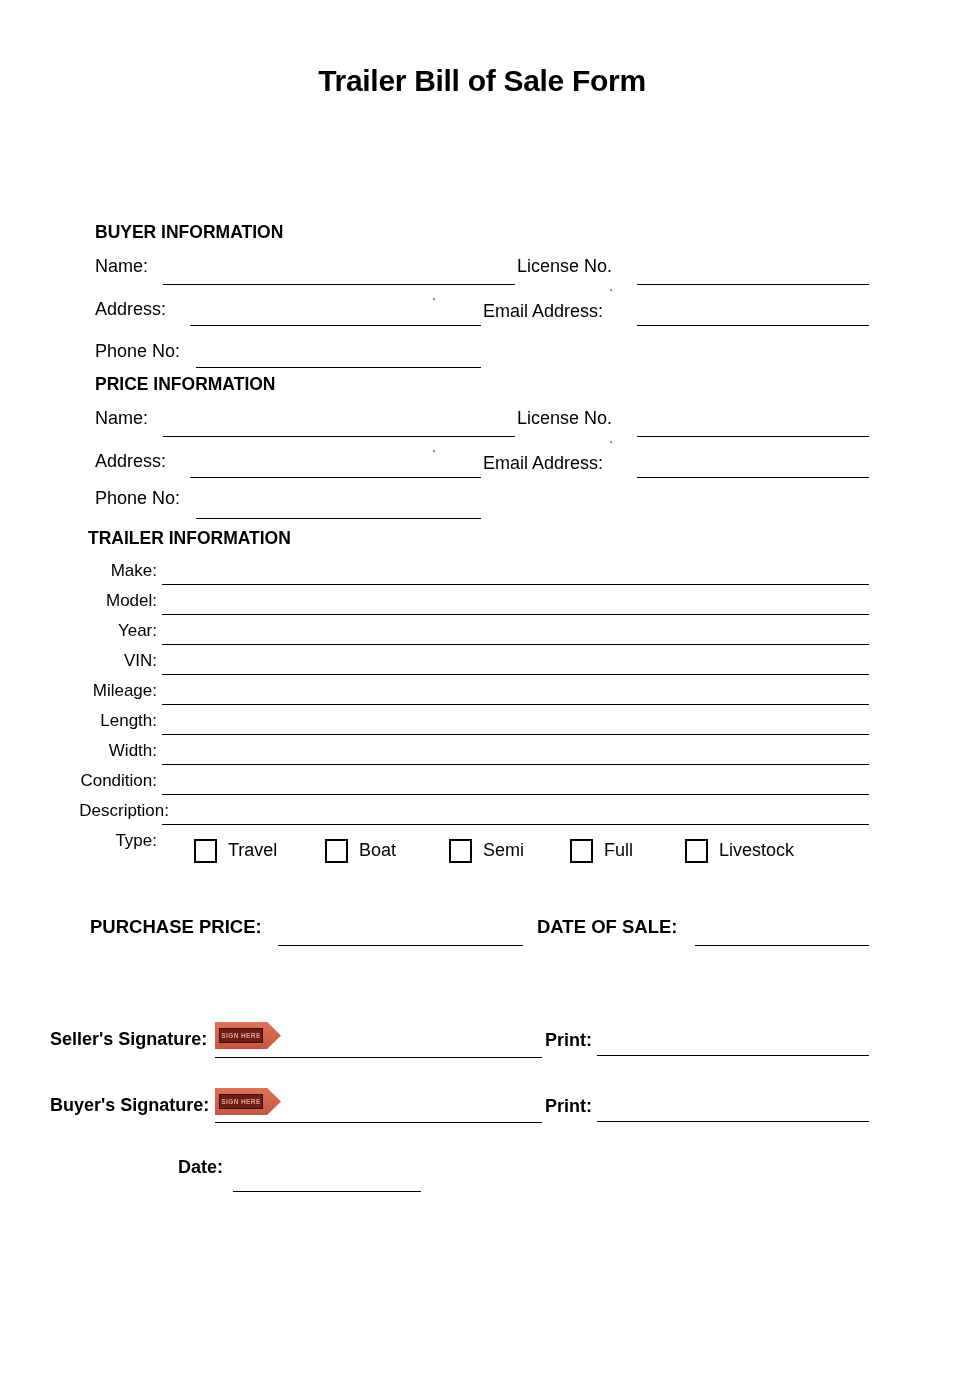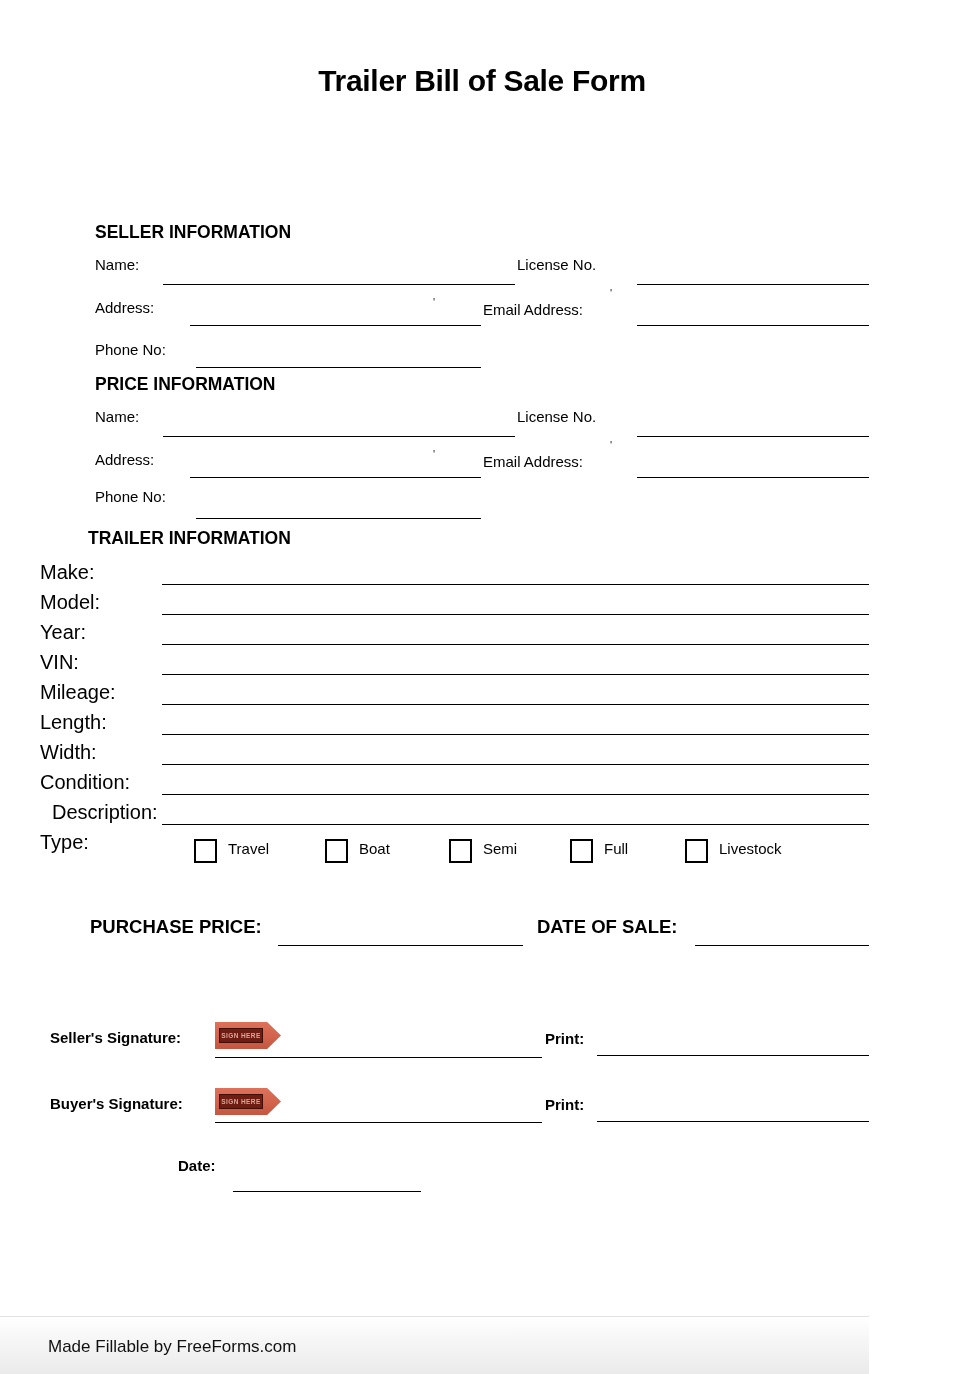--- a/index.html
+++ b/index.html
@@ -5,22 +5,22 @@
   html,body { margin:0; padding:0; background:#ffffff; }
   .page {
     position:relative; width:869px; height:1374px; overflow:hidden;
     background:#ffffff; color:#000;
     font-family:"Liberation Sans","DejaVu Sans",sans-serif;
   }
   .abs { position:absolute; }
   .h1 { font-size:30px; font-weight:bold; text-align:center; width:964px; letter-spacing:-0.3px; }
   .intro { font-size:16.5px; line-height:23px; }
   .sec { font-size:17.5px; font-weight:bold; }
-  .lab { font-size:15px; white-space:nowrap; }
-  .lab-r { font-size:20px; text-align:left; white-space:nowrap; }
+  .lab { font-size:18px; white-space:nowrap; }
+  .lab-r { font-size:17px; text-align:right; white-space:nowrap; }
   .big { font-size:18.5px; font-weight:bold; white-space:nowrap; }
   .bold { font-weight:bold; }
   input.fill {
     position:absolute; box-sizing:border-box; height:22px;
     border:none; border-bottom:1.7px solid #000; background:transparent;
     font:15px "Liberation Sans","DejaVu Sans",sans-serif; padding:0 3px; border-radius:0;
   }
   input.cb {
     position:absolute; width:23px; height:24px; margin:0;
     -webkit-appearance:none; appearance:none; border:2px solid #000;
@@ -46,21 +46,21 @@
   }
   .footer-text { position:absolute; left:48px; top:20px; font-size:17px; color:#111; }
 </style>
 </head>
 <body>
 
 <div class="page">
 
   <div class="abs h1" style="top:64px; left:0;">Trailer Bill of Sale Form</div>
 
-  <div class="abs sec" style="left:95px; top:222px;">SELLER INFORMATION</div>
+  <div class="abs sec" style="left:95px; top:222px;">BUYER INFORMATION</div>
 
   <div class="abs lab" style="left:95px; top:256px;">Name:</div>
   <input class="fill" style="left: 163px; top: 263px; width: 352px;" value="">
   <div class="abs lab" style="left:517px; top:256px;">License No.</div>
   <input class="fill" style="left: 637px; top: 263px; width: 247px;" value="">
   <div class="tick" style="left:610px; top:287px;">'</div>
 
   <div class="abs lab" style="left:95px; top:299px;">Address:</div>
   <input class="fill" style="left: 190px; top: 304px; width: 291px;" value="">
   <div class="tick" style="left:433px; top:296px;">'</div>
@@ -150,17 +150,14 @@
   <div class="flag" style="left:215px; top:1088px;">
     <span class="flag-inner">SIGN HERE</span>
   </div>
   <input class="fill" style="left: 215px; top: 1101px; width: 327px;" value="">
   <div class="abs lab bold" style="left:545px; top:1096px;">Print:</div>
   <input class="fill" style="left: 597px; top: 1100px; width: 325px;" value="">
 
   <div class="abs lab bold" style="left:178px; top:1157px;">Date:</div>
   <input class="fill" style="left: 233px; top: 1170px; width: 188px;" value="">
 
-  <div class="footer-strip">
-    <div class="footer-text">Made Fillable by FreeForms.com</div>
-  </div>
 
 </div>
 
 </body></html>

